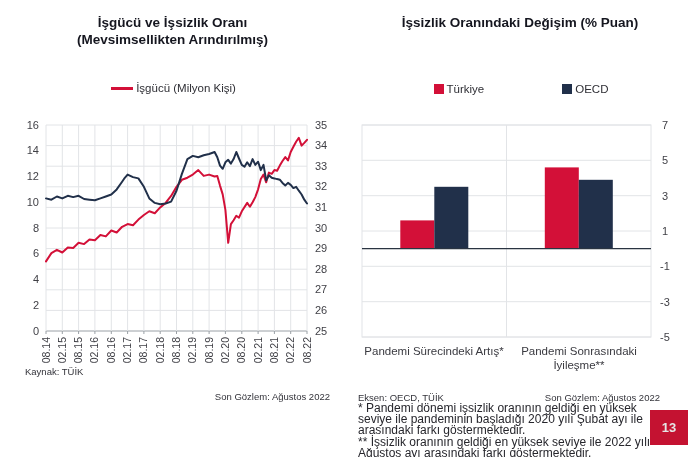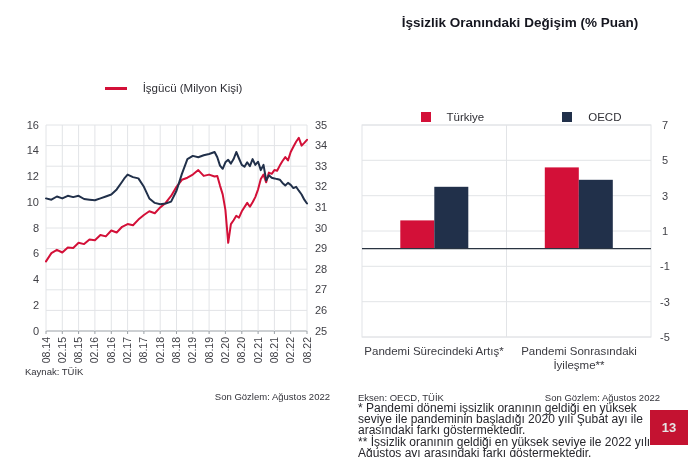--- a/index.html
+++ b/index.html
@@ -5,42 +5,46 @@
   html,body{margin:0;padding:0;background:#fff;}
   #slide{position:relative;width:695px;height:457px;background:#fff;overflow:hidden;
          font-family:"Liberation Sans","DejaVu Sans",sans-serif;}
   .title{position:absolute;font-weight:bold;font-size:13.5px;line-height:17px;
          color:#15161f;text-align:center;}
   #left-title{left:25px;top:14px;width:295px;}
   #right-title{left:355px;top:14px;width:330px;}
   .legend{position:absolute;display:flex;align-items:center;justify-content:center;
           font-size:11.5px;color:#2f2f35;}
   #left-legend{left:0px;top:82px;width:347px;gap:6px;}
-  #right-legend{left:347px;top:83px;width:348px;gap:78px;margin-top:28px;}
-  .leg-item{display:flex;align-items:center;gap:16px;white-space:nowrap;}
+  #right-legend{left:347px;top:83px;width:348px;gap:78px;}
+  .leg-item{display:flex;align-items:center;gap:3px;white-space:nowrap;}
   .leg-line{display:inline-block;width:22px;height:3px;}
   .leg-sq{display:inline-block;width:10px;height:10px;}
   svg{position:absolute;}
   svg text.tick{font-family:"Liberation Sans","DejaVu Sans",sans-serif;font-size:11px;fill:#3f3f45;}
   svg text.xtick{font-family:"Liberation Sans","DejaVu Sans",sans-serif;font-size:10.5px;fill:#3f3f45;}
   .cat-label{position:absolute;top:344px;width:170px;text-align:center;font-size:11.5px;
              line-height:14px;color:#3a3a40;}
   .src{position:absolute;font-size:9.5px;color:#33333a;}
   .footnotes{position:absolute;left:358px;top:403px;width:300px;font-size:12px;
              line-height:11px;color:#26262c;}
   .footnotes p{margin:0 0 1px 0;}
   #page-box{position:absolute;left:650px;top:410px;width:38px;height:35px;
             display:flex;align-items:center;justify-content:center;
             color:#e5e5e5;font-size:13px;font-weight:bold;}
 </style>
 </head>
 <body>
 
 <div id="slide">
 
+  <div id="left-title" class="title">
+    <div>İşgücü ve İşsizlik Oranı</div>
+    <div>(Mevsimsellikten Arındırılmış)</div>
+  </div>
 
   <div id="right-title" class="title">
     <div>İşsizlik Oranındaki Değişim (% Puan)</div>
   </div>
 
   <div id="left-legend" class="legend">
     <span class="leg-item">
       <span class="leg-line" style="background: rgb(211, 16, 56);"></span>
       <span>İşgücü (Milyon Kişi)</span>
     </span>

